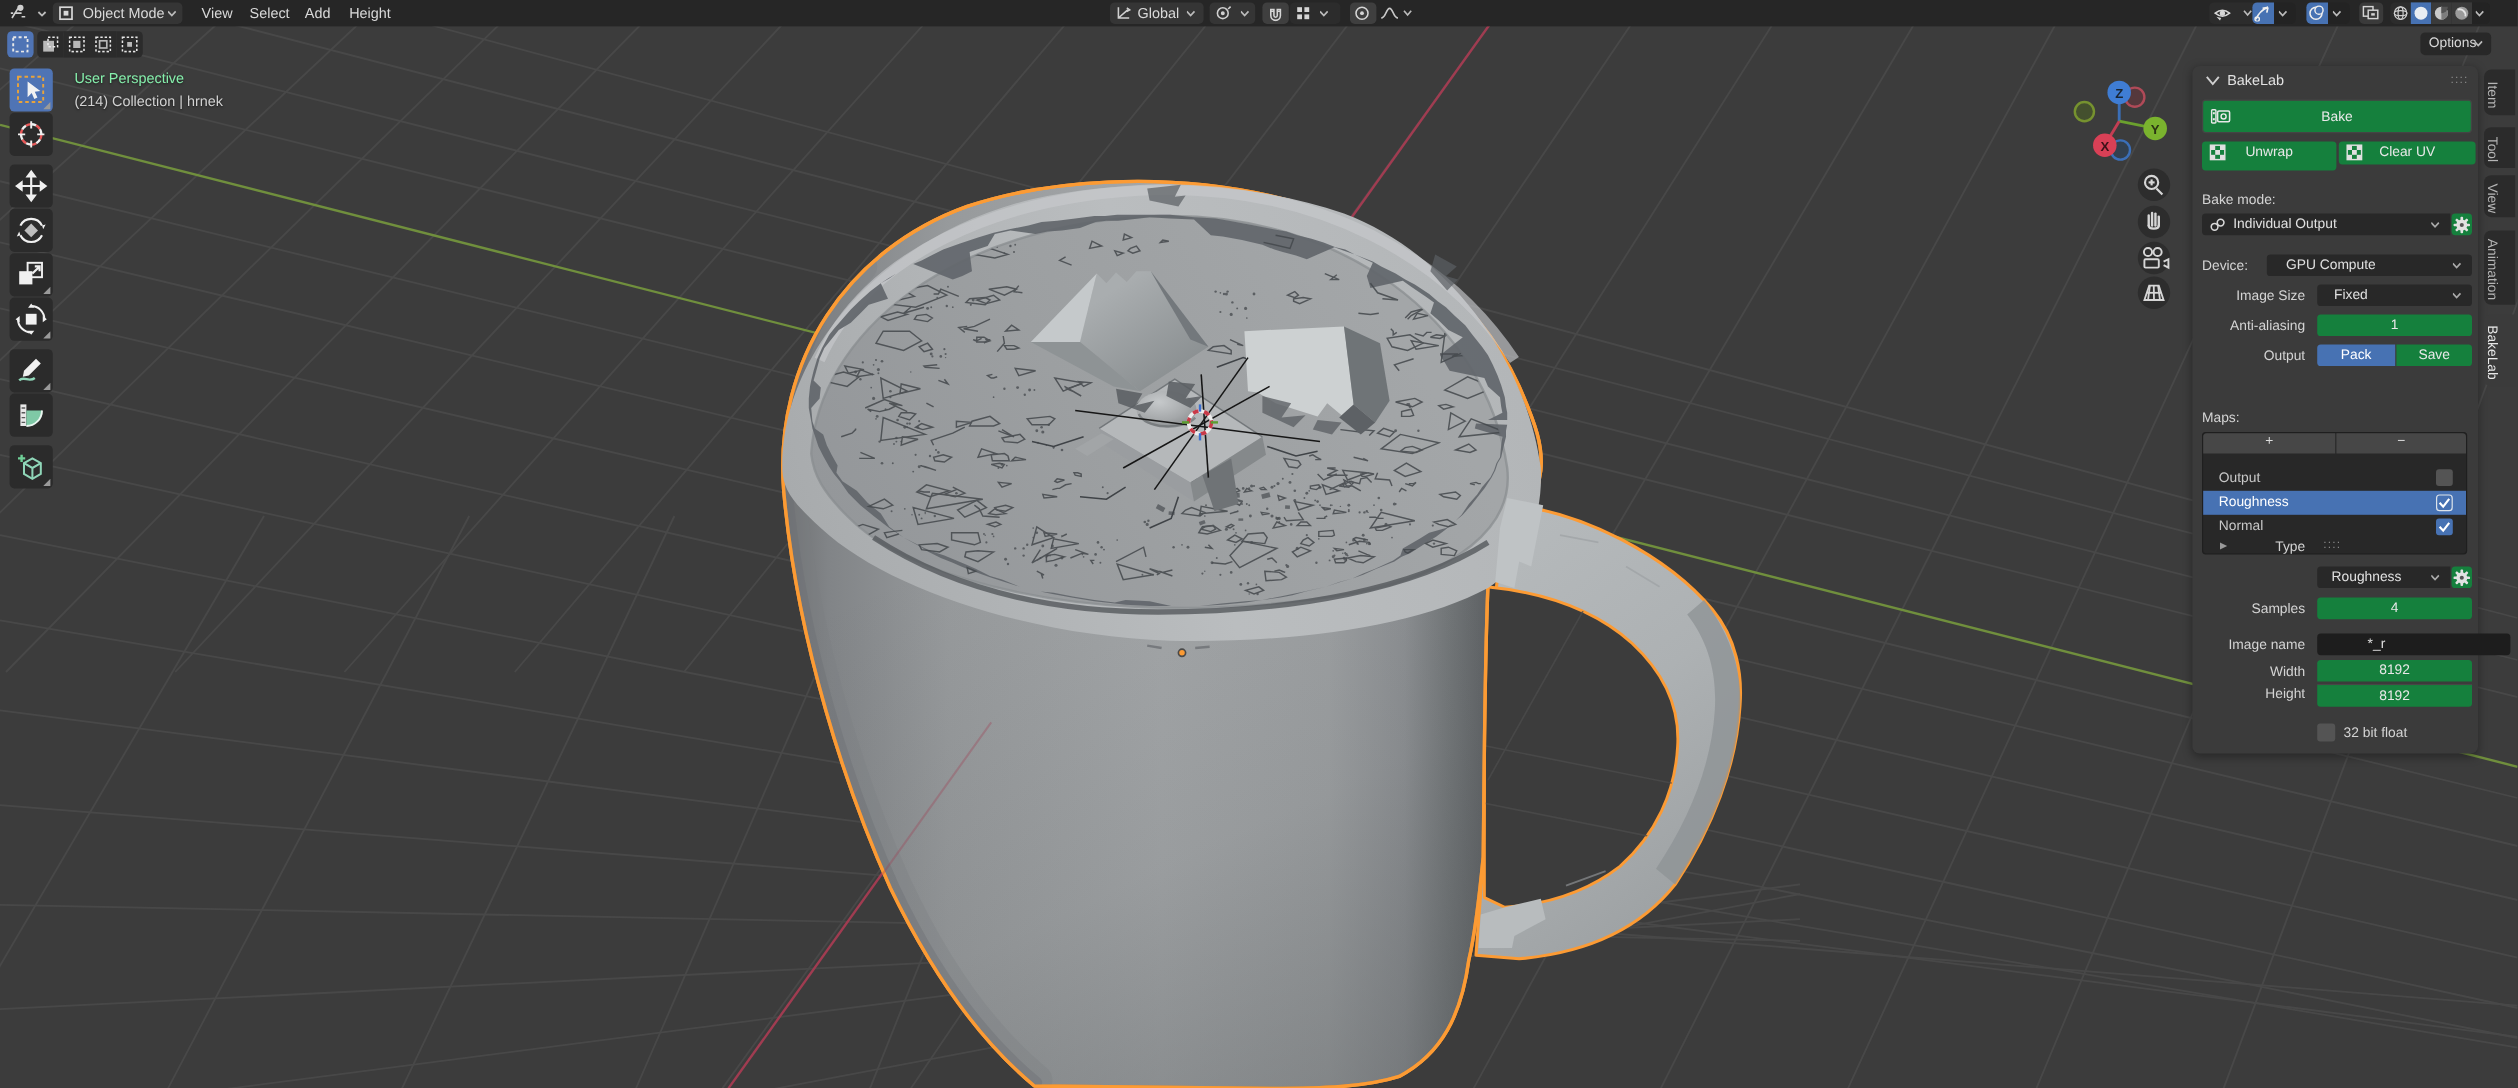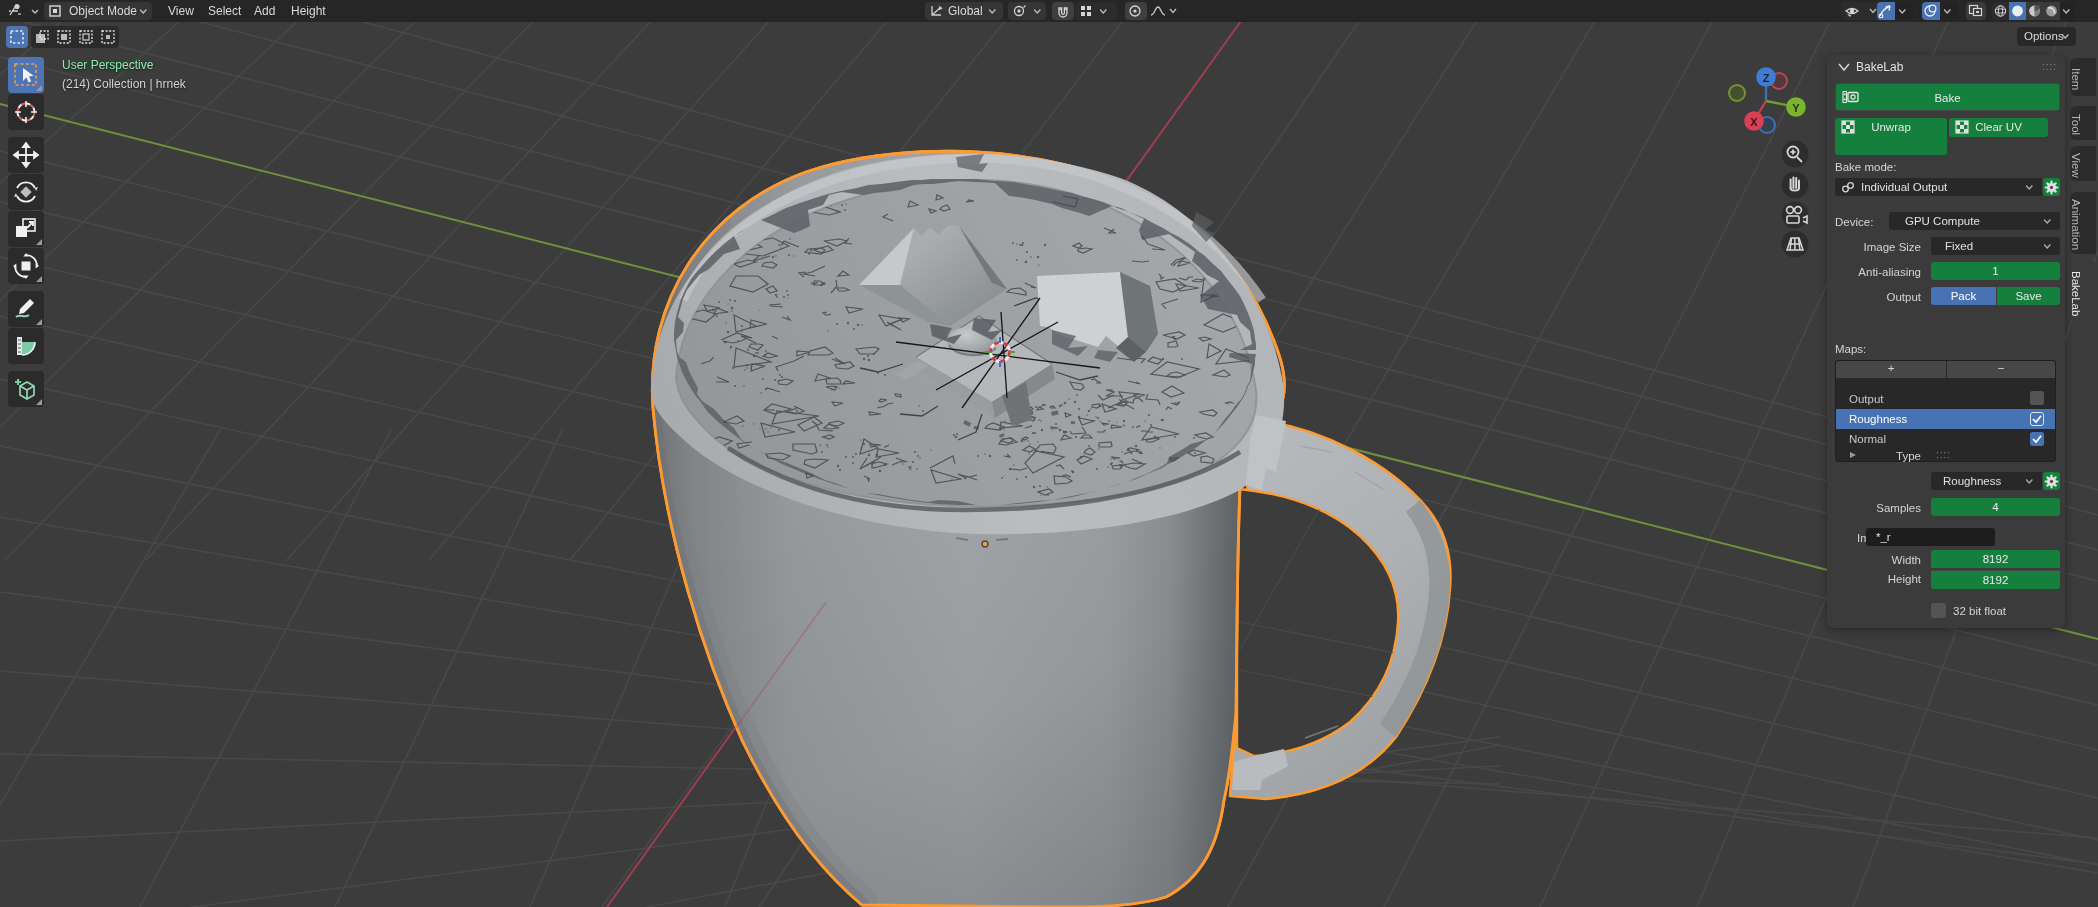--- a/index.html
+++ b/index.html
@@ -940,22 +940,22 @@
 <div class="lbl" style="left:1856px;top:58px;font-size:12px;color:#e2e2e2;">BakeLab</div>
 <div class="lbl" style="left:2042px;top:58px;color:#8a8a8a;letter-spacing:1px;font-size:10px;">::::</div>
 <div class="fld" style="left:1835px;top:83px;width:225px;height:28px;line-height:28px;border:1px solid #444;box-sizing:border-box;">Bake</div>
 <svg style="position:absolute;left:1842px;top:89px" width="18" height="16">
 <rect x="1" y="2.5" width="3.6" height="11" rx="0.8" fill="none" stroke="#e8e8e8" stroke-width="1.2"></rect>
 <rect x="2" y="4.5" width="1.7" height="1.7" fill="#e8e8e8"></rect>
     <rect x="2" y="9.5" width="1.7" height="1.7" fill="#e8e8e8"></rect>
 <rect x="6" y="3.5" width="10" height="9" rx="1.2" fill="none" stroke="#e8e8e8" stroke-width="1.3"></rect>
 <circle cx="11" cy="8" r="2.1" fill="none" stroke="#e8e8e8" stroke-width="1.2"></circle>
 </svg>
-<div class="fld" style="left:1835px;top:118px;width:112px;height:37px;line-height:19px;">Unwrap</div>
-<div class="fld" style="left:1949px;top:118px;width:99px;height:19px;line-height:19px;">Clear UV</div>
+<div class="fld" style="left:1835px;top:118px;width:112px;height:24px;line-height:19px;">Unwrap</div>
+<div class="fld" style="left:1949px;top:118px;width:114px;height:19px;line-height:19px;">Clear UV</div>
 <svg style="position:absolute;left:1841px;top:120px" width="15" height="15">
     <rect x="1" y="1" width="12" height="12" fill="none" stroke="#e0e0e0" stroke-width="1.2"></rect>
     <rect x="1" y="1" width="4" height="4" fill="#e0e0e0"></rect>
     <rect x="9" y="1" width="4" height="4" fill="#e0e0e0"></rect>
     <rect x="5" y="5" width="4" height="4" fill="#e0e0e0"></rect>
     <rect x="1" y="9" width="4" height="4" fill="#e0e0e0"></rect>
     <rect x="9" y="9" width="4" height="4" fill="#e0e0e0"></rect>
   </svg>
 <svg style="position:absolute;left:1955px;top:120px" width="15" height="15">
     <rect x="1" y="1" width="12" height="12" fill="none" stroke="#e0e0e0" stroke-width="1.2"></rect>
@@ -1045,21 +1045,21 @@
       <rect x="6.4" y="0.6" width="2.2" height="3.2" rx="0.8" transform="rotate(180 7.5 7.5)"></rect>
       <rect x="6.4" y="0.6" width="2.2" height="3.2" rx="0.8" transform="rotate(225 7.5 7.5)"></rect>
       <rect x="6.4" y="0.6" width="2.2" height="3.2" rx="0.8" transform="rotate(270 7.5 7.5)"></rect>
       <rect x="6.4" y="0.6" width="2.2" height="3.2" rx="0.8" transform="rotate(315 7.5 7.5)"></rect>
     </g>
     <circle cx="7.5" cy="7.5" r="1.7" fill="#545454"></circle>
   </svg>
 <div class="lbl" style="left:1831px;top:499px;width:90px;text-align:right;">Samples</div>
 <div class="fld" style="left:1931px;top:498px;width:129px;">4</div>
 <div class="lbl" style="left:1831px;top:529px;width:90px;text-align:right;">Image name</div>
-<div class="drop" style="left:1866px;top:528px;width:129px;background:#1d1d1d;"><span style="margin-left:10px;">*_r</span></div>
+<div class="drop" style="left:1931px;top:528px;width:129px;background:#1d1d1d;padding-left:32px;"><span style="margin-left:10px;">*_r</span></div>
 <div class="lbl" style="left:1831px;top:551px;width:90px;text-align:right;">Width</div>
 <div class="fld" style="left:1931px;top:550px;width:129px;border-radius:3px 3px 0 0;">8192</div>
 <div class="lbl" style="left:1831px;top:570px;width:90px;text-align:right;">Height</div>
 <div class="fld" style="left:1931px;top:569.5px;width:129px;border-radius:0 0 3px 3px;border-top:1px solid #464646;box-sizing:border-box;height:19px;line-height:18px;">8192</div>
 <div style="position:absolute;left:1931px;top:603px;width:15px;height:15px;background:#545454;border-radius:2.5px;"></div>
 <div class="lbl" style="left:1953px;top:602px;">32 bit float</div>
 <div class="tab" style="top:58px;height:38px;background:#2b2b2b;">
     <span style="color:#b5b5b5;padding-top:2px;">Item</span>
   </div>
 <div class="tab" style="top:106px;height:34px;background:#2b2b2b;">

